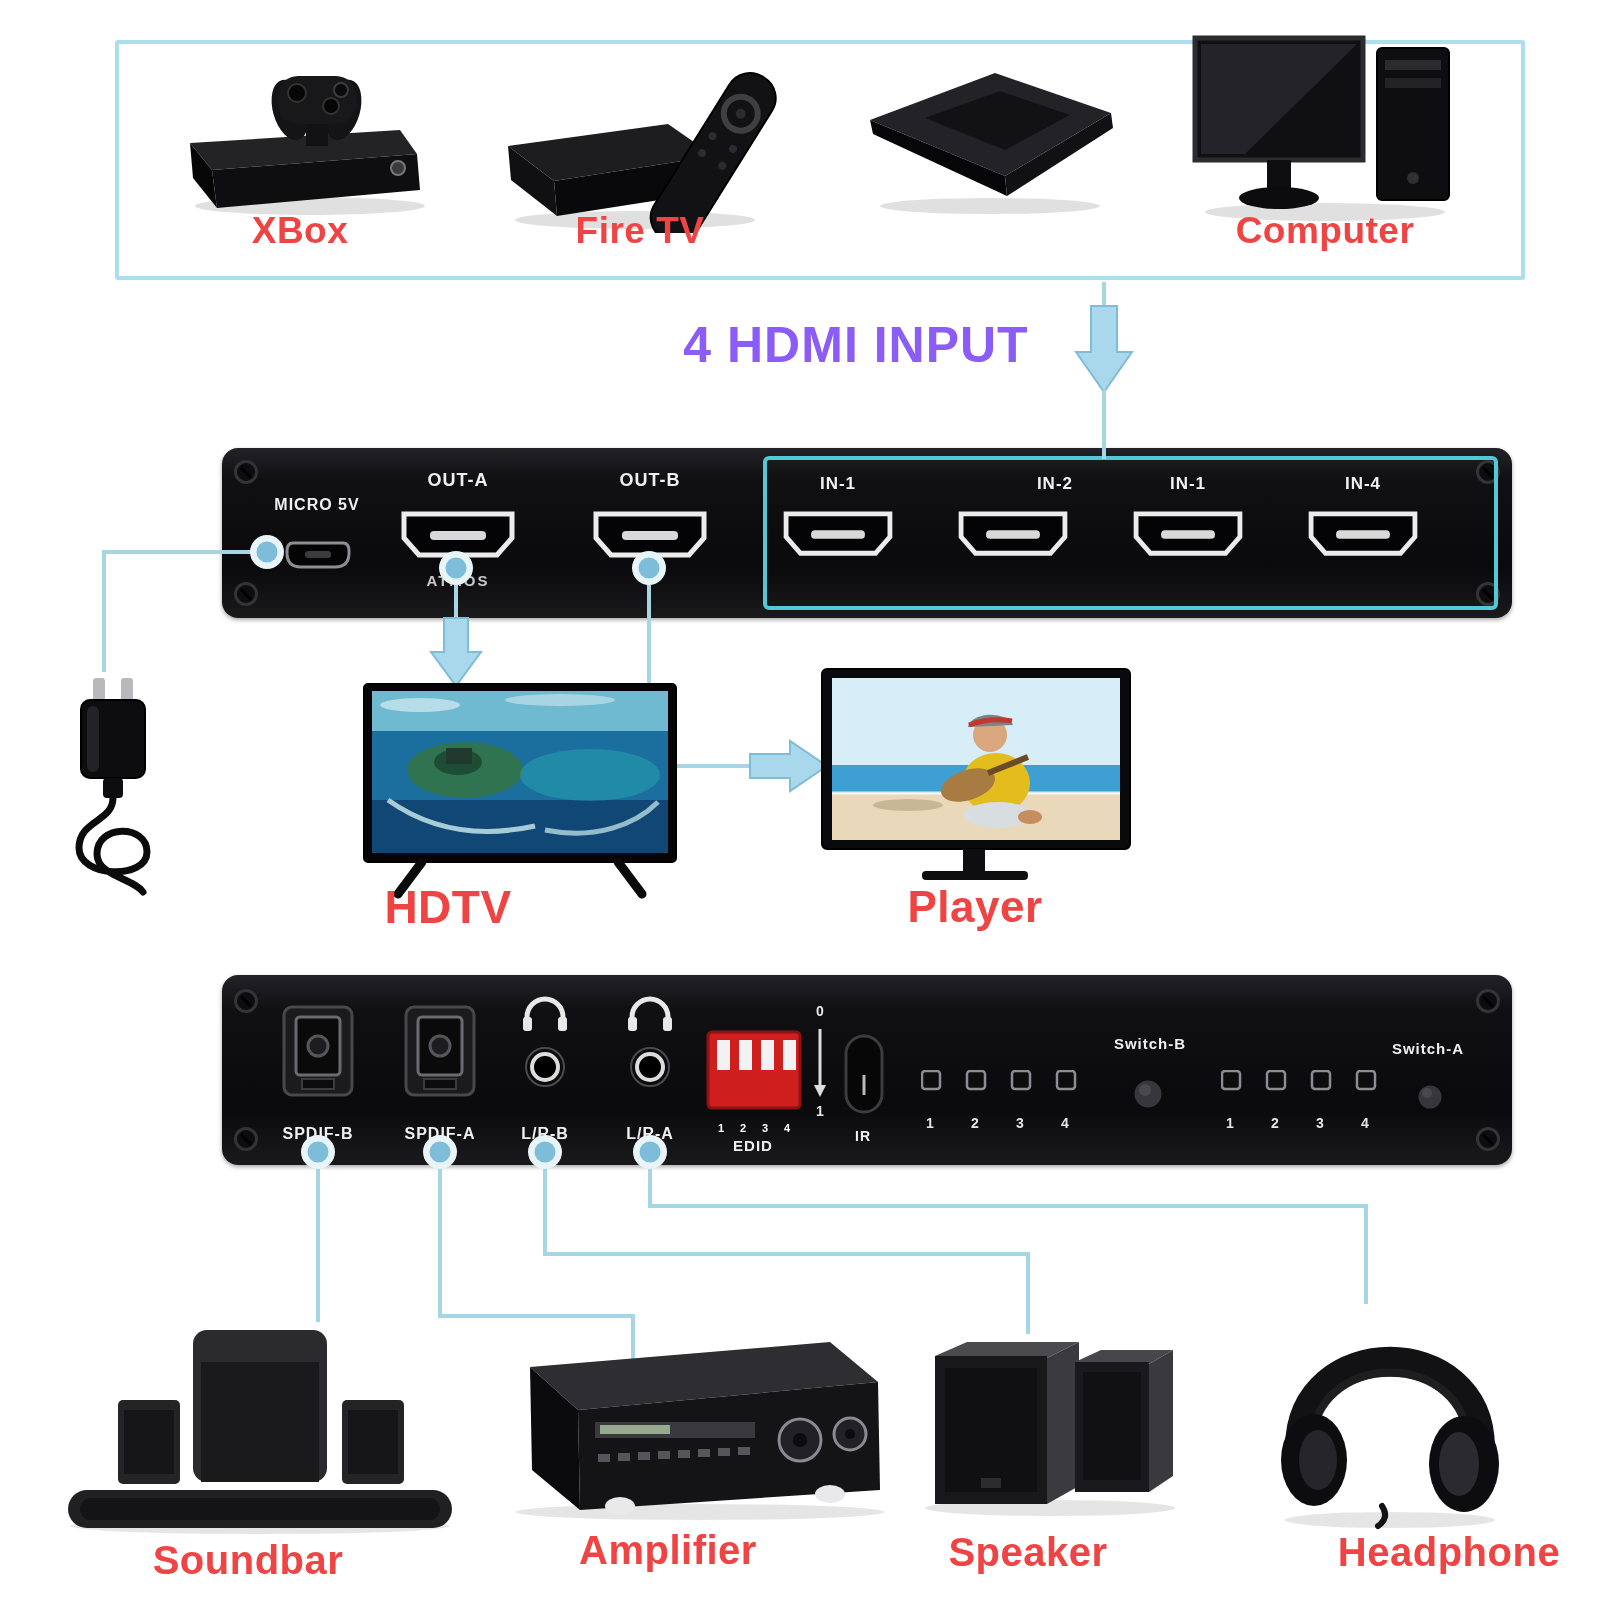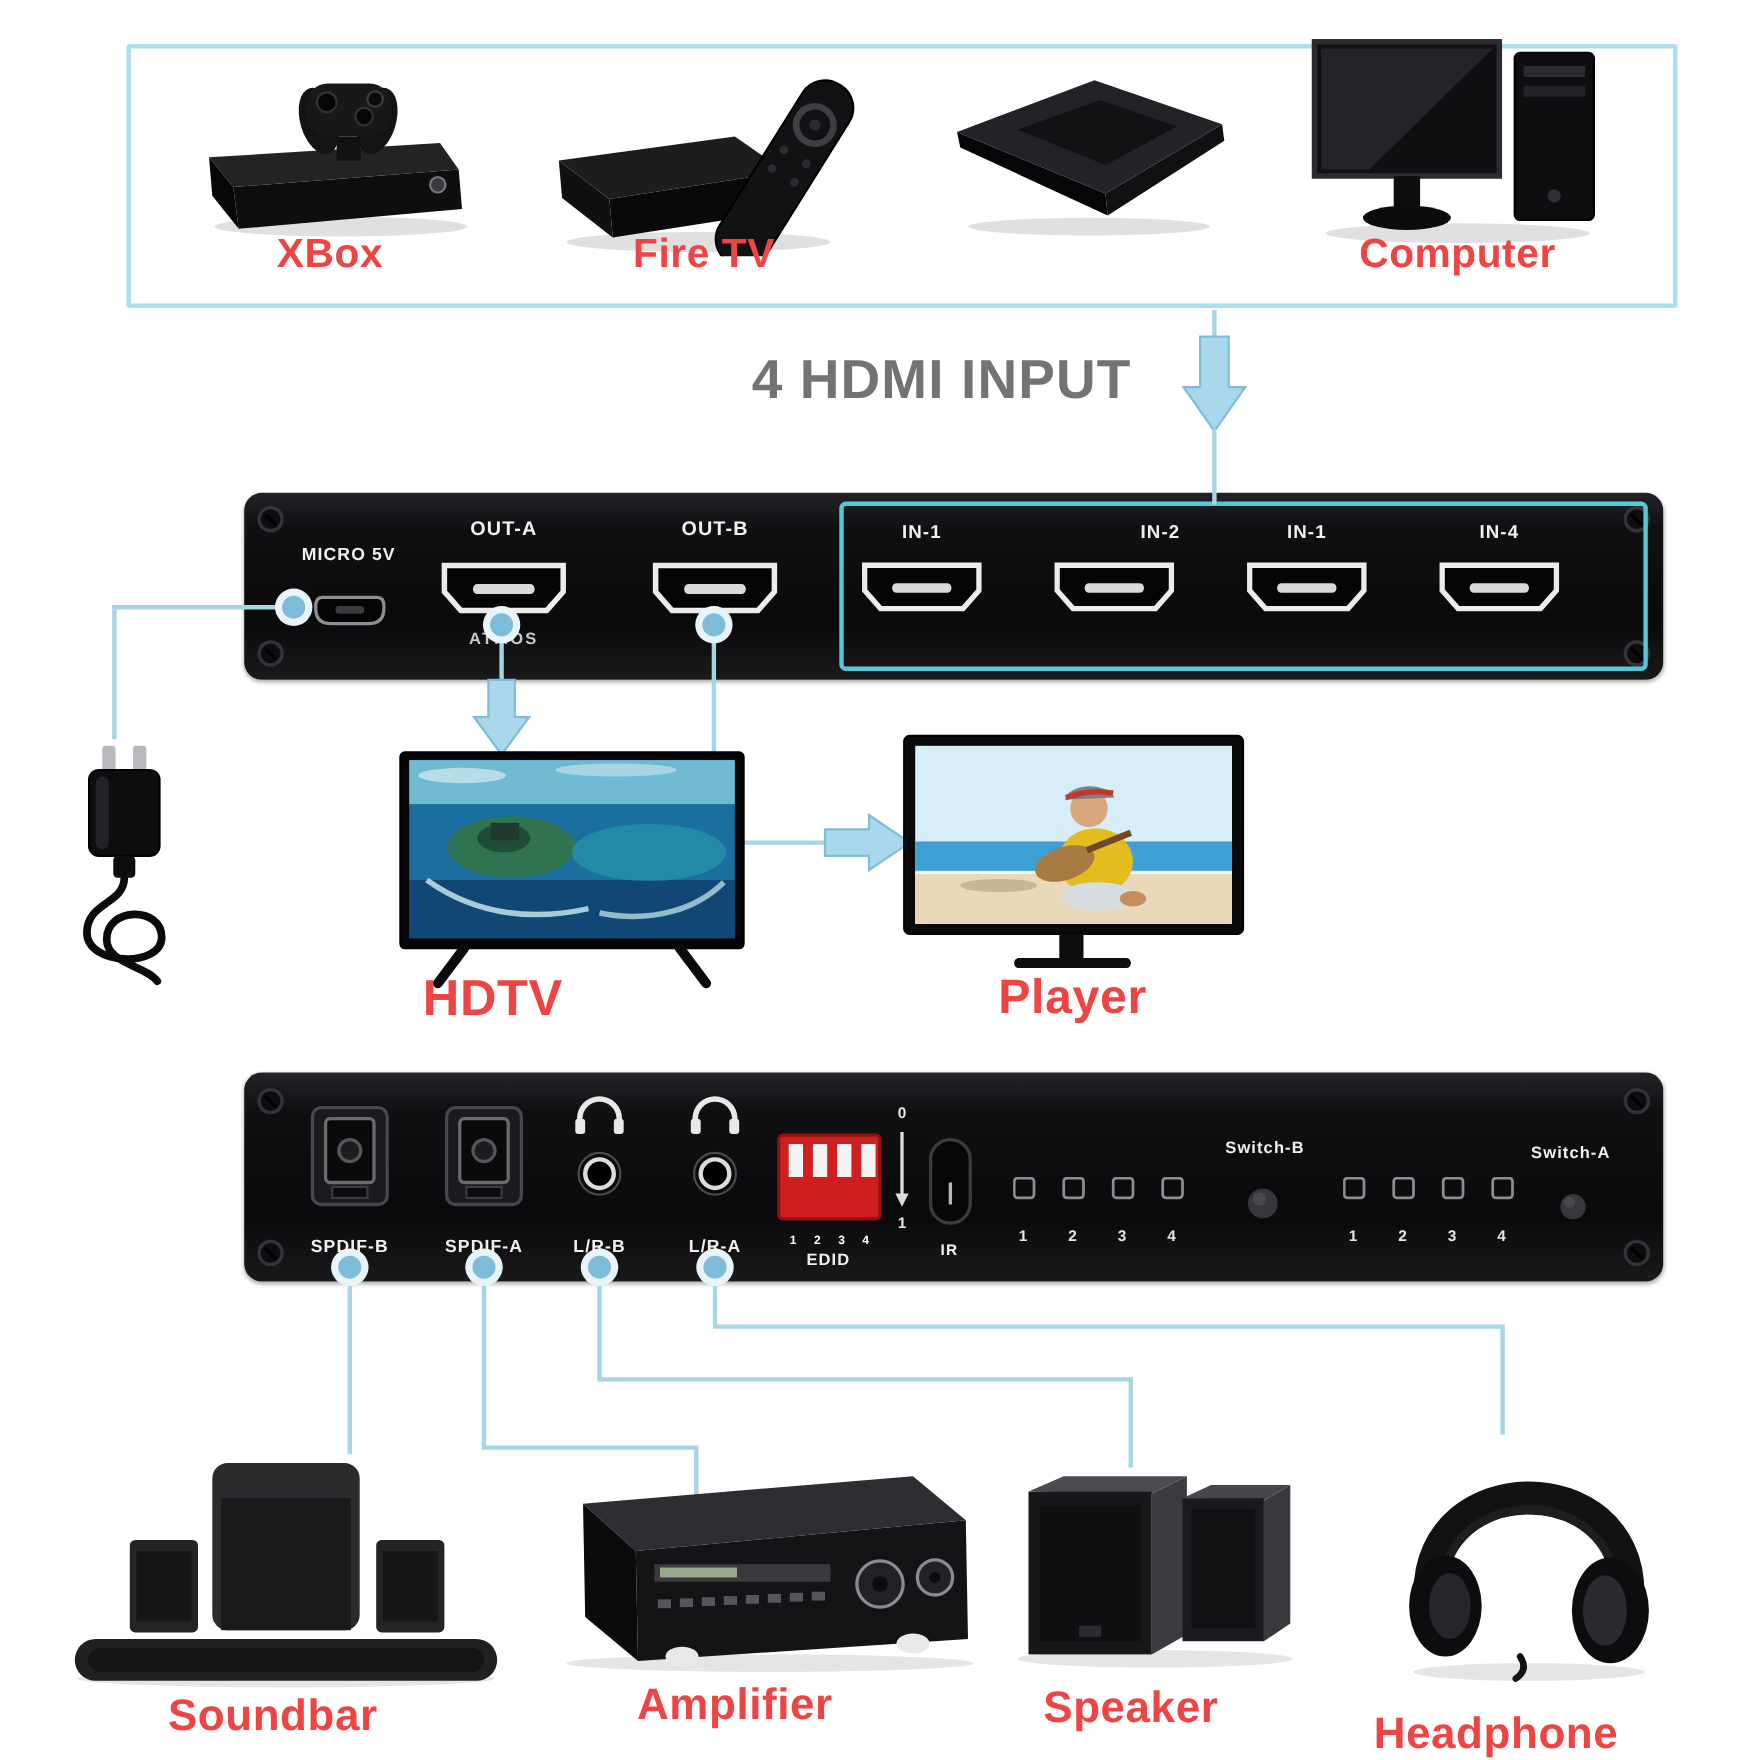--- a/index.html
+++ b/index.html
@@ -4,21 +4,21 @@
 <style>
   html,body{margin:0;padding:0;background:#ffffff;}
   #stage{position:relative;width:1600px;height:1600px;background:#ffffff;overflow:hidden;
          font-family:"Liberation Sans", sans-serif;}
   .abs{position:absolute;}
   .lbl{position:absolute;text-align:center;font-weight:bold;color:#ef4444;letter-spacing:.5px;}
   .lbl.top{font-size:37px;}
   .lbl.mid{font-size:46px;}
   .lbl.bot{font-size:40px;}
   #heading{position:absolute;left:606px;top:316px;width:500px;text-align:center;
-           font-size:50px;font-weight:bold;color:#737373;letter-spacing:1px;}
+           font-size:50px;font-weight:bold;color:#8b5cf6;letter-spacing:1px;}
   .panel{position:absolute;left:222px;width:1290px;background:#141417;
          background:linear-gradient(180deg,#232327 0%,#101013 18%,#0a0a0c 70%,#1a1a1d 100%);
          border-radius:16px;box-shadow:0 2px 4px rgba(0,0,0,.35);}
   #panel1{top:448px;height:170px;}
   #panel2{top:975px;height:190px;}
   .screw{position:absolute;width:24px;height:24px;border-radius:50%;
          background:#0d0d0f;border:3px solid #333338;box-sizing:border-box;}
   .screw:after{content:"";position:absolute;left:2px;top:8px;width:14px;height:3px;
          background:#000;transform:rotate(45deg);}
   .plabel{position:absolute;text-align:center;font-weight:bold;color:#f0f0f0;
@@ -409,15 +409,15 @@
   <svg class="abs" style="left:1272px;top:1288px;" width="235" height="245" viewBox="0 0 235 245">
     <ellipse cx="118" cy="232" rx="105" ry="8" fill="#000" opacity="0.10"></ellipse>
     <path d="M28,160 C28,45 208,45 208,160" fill="none" stroke="#121214" stroke-width="30" stroke-linecap="round"></path>
     <path d="M40,158 C40,60 196,60 196,158" fill="none" stroke="#26262a" stroke-width="8" opacity="0.6"></path>
     <ellipse cx="42" cy="172" rx="33" ry="46" fill="#0d0d0f"></ellipse>
     <ellipse cx="46" cy="172" rx="19" ry="30" fill="#26262a"></ellipse>
     <ellipse cx="192" cy="176" rx="35" ry="48" fill="#0d0d0f"></ellipse>
     <ellipse cx="187" cy="176" rx="20" ry="32" fill="#2b2b2f"></ellipse>
     <path d="M110,218 q8,12 -4,20" fill="none" stroke="#121214" stroke-width="6" stroke-linecap="round"></path>
   </svg>
-  <div class="lbl bot" style="left:1220px;top:1530px;width:280px;margin-top:24px;">Headphone</div>
+  <div class="lbl bot" style="left:1309px;top:1530px;width:280px;">Headphone</div>
 
 </div>
 
 </body></html>

